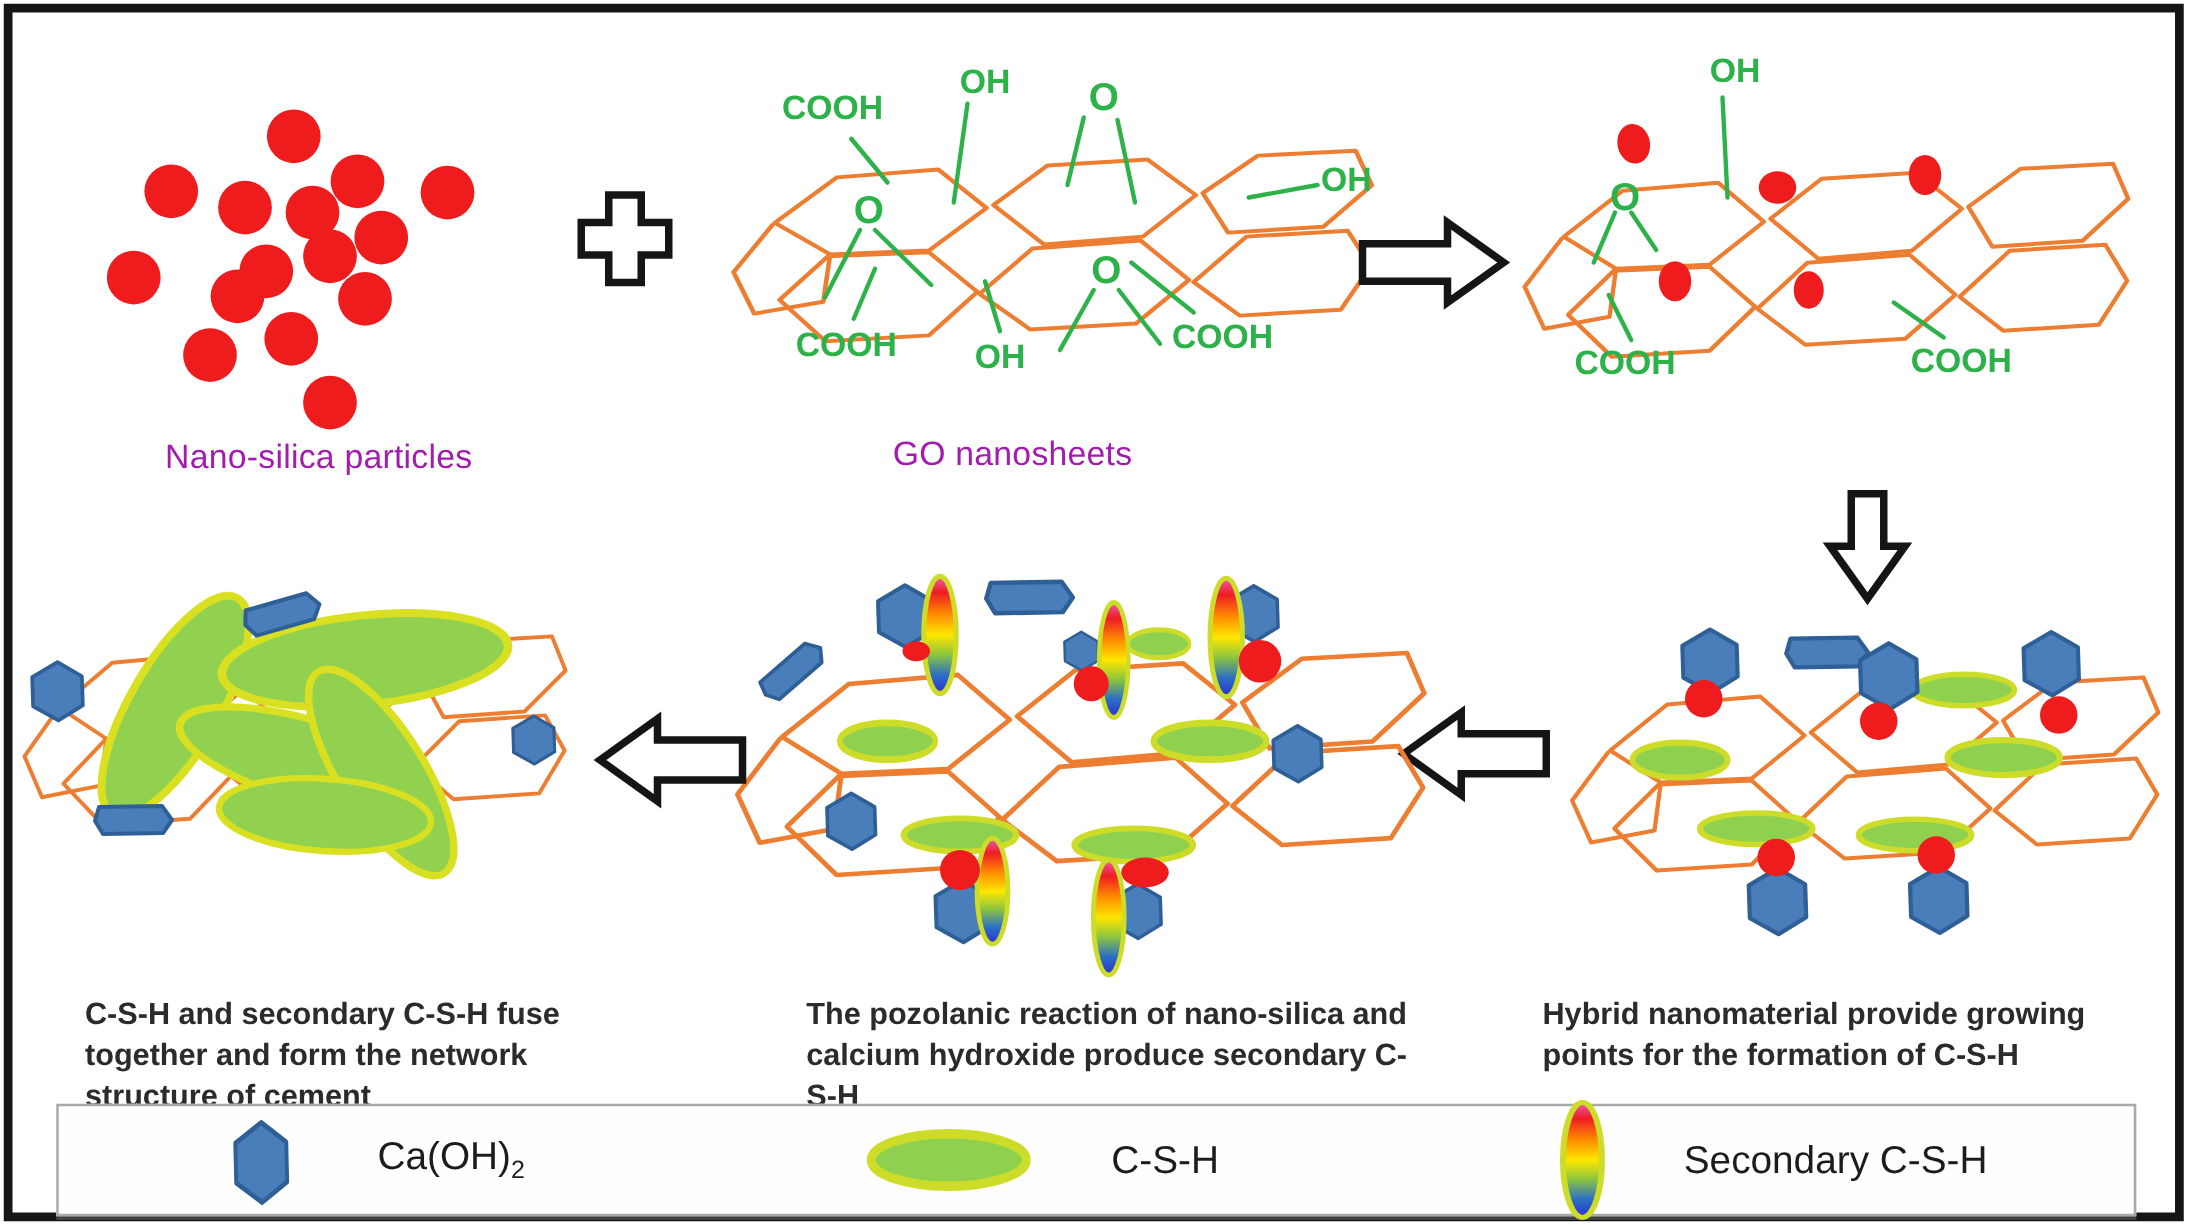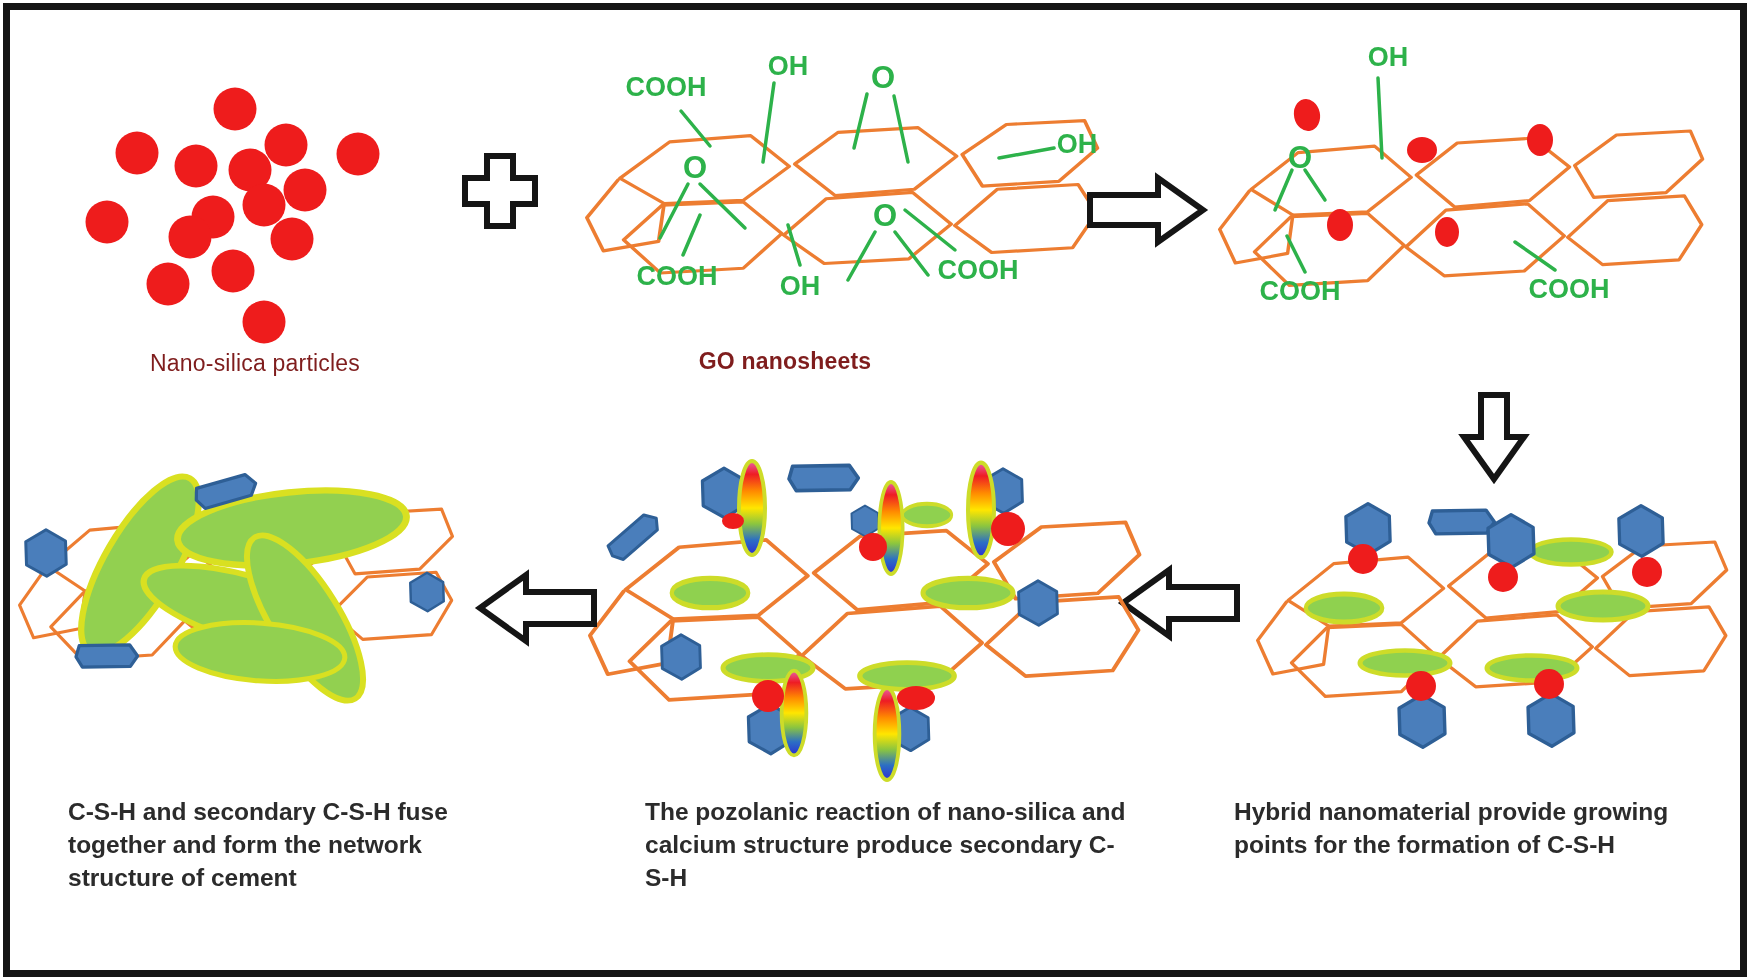--- a/index.html
+++ b/index.html
@@ -4,21 +4,21 @@
 <style>
   html,body{margin:0;padding:0;background:#ffffff;}
   .stage{
     position:relative;width:1750px;height:980px;background:#ffffff;overflow:hidden;
     font-family:"Liberation Sans", sans-serif;
   }
   .outer-border{position:absolute;inset:3px;border:7px solid #151515;pointer-events:none;}
   .panel{position:absolute;}
   .panel svg{position:absolute;left:0;top:0;overflow:visible;}
   .top-label{
-    position:absolute;text-align:center;color:#7f1d1d;font-size:23px;font-weight:500;
+    position:absolute;text-align:center;color:#a21caf;font-size:27px;font-weight:500;
     letter-spacing:.2px;
   }
   .caption{
     position:absolute;color:#2b2b2b;font-size:24.5px;line-height:1.34;font-weight:600;margin-top:20px;
   }
   .chem{
     position:absolute;transform:translate(-50%,-50%);color:#2db24a;font-size:27px;
     font-weight:600;white-space:nowrap;
   }
   .chem.big{font-size:31px;font-weight:700;}
@@ -126,21 +126,21 @@
     <span class="chem" style="left:106px;top:47px;">COOH</span>
     <span class="chem" style="left:228px;top:26px;">OH</span>
     <span class="chem big" style="left:323px;top:38px;">O</span>
     <span class="chem" style="left:517px;top:104px;">OH</span>
     <span class="chem big" style="left:135px;top:128px;">O</span>
     <span class="chem big" style="left:325px;top:176px;">O</span>
     <span class="chem" style="left:117px;top:236px;">COOH</span>
     <span class="chem" style="left:240px;top:246px;">OH</span>
     <span class="chem" style="left:418px;top:230px;">COOH</span>
   </div>
-  <div class="top-label" style="left:665px;top:348px;width:240px;font-weight:bold;">GO nanosheets</div>
+  <div class="top-label" style="left:690px;top:348px;width:240px;">GO nanosheets</div>
 
   <svg class="arrow-svg" style="left:1085px;top:165px;" width="125" height="80">
     <path d="M5,30 h68 v-17 l45,32 l-45,32 v-17 h-68 Z" fill="#ffffff" stroke="#151515" stroke-width="6" stroke-linejoin="miter"></path>
   </svg>
 
   <div class="panel" style="left:1210px;top:40px;width:540px;height:310px;">
     <svg width="540" height="310">
       <use href="#mesh" transform="translate(8,55) scale(0.87,0.80)"></use>
       <g stroke="#2db24a" stroke-width="3.5" stroke-linecap="round">
         <line x1="168" y1="38" x2="172" y2="118"></line>
@@ -230,21 +230,21 @@
       </g>
       <g fill="#ee1c1c">
         <ellipse cx="153" cy="66" rx="11" ry="8"></ellipse>
         <circle cx="293" cy="92" r="14"></circle>
         <circle cx="428" cy="74" r="17"></circle>
         <circle cx="188" cy="241" r="16"></circle>
         <ellipse cx="336" cy="243" rx="19" ry="12"></ellipse>
       </g>
     </svg>
   </div>
-  <div class="caption" style="left:645px;top:776px;width:490px;">The pozolanic reaction of nano-silica and calcium structure produce secondary C-S-H</div>
+  <div class="caption" style="left:645px;top:776px;width:490px;">The pozolanic reaction of nano-silica and calcium hydroxide produce secondary C-S-H</div>
 
   <svg class="arrow-svg" style="left:472px;top:560px;" width="130" height="85">
     <path d="M122,32 h-68 v-17 l-46,33 l46,33 v-17 h68 Z" fill="#ffffff" stroke="#151515" stroke-width="6" stroke-linejoin="miter"></path>
   </svg>
 
   <div class="panel" style="left:10px;top:460px;width:465px;height:270px;">
     <svg width="465" height="270">
       <use href="#mesh" transform="translate(8,14) scale(0.78,0.78)"></use>
       <g>
         <use href="#bigcsh" transform="translate(130,105) rotate(-60) scale(1,1.05)"></use>
@@ -256,13 +256,33 @@
       <g>
         <use href="#hxbar" transform="translate(217,31) rotate(-15) scale(0.8)"></use>
         <use href="#hx" transform="translate(36,93) scale(0.75)"></use>
         <use href="#hxbar" transform="translate(98,196) scale(0.8)"></use>
         <use href="#hx" transform="translate(417,132) scale(0.62)"></use>
       </g>
     </svg>
   </div>
   <div class="caption" style="left:68px;top:776px;width:400px;">C-S-H and secondary C-S-H fuse together and form the network structure of cement</div>
 
+  <div class="legend">
+    <div>
+      <svg style="left:128px;top:8px;" width="70" height="70">
+        <use href="#hx" transform="translate(34,37) scale(0.77,1.03)"></use>
+      </svg>
+      <span class="legend-label" style="left:255px;"><span>Ca(OH)</span><sub>2</sub></span>
+    </div>
+    <div>
+      <svg style="left:640px;top:12px;" width="150" height="62">
+        <use href="#csh" transform="translate(72,31) scale(1.38,1.5)"></use>
+      </svg>
+      <span class="legend-label" style="left:842px;">C-S-H</span>
+    </div>
+    <div>
+      <svg style="left:1198px;top:-4px;" width="50" height="100">
+        <use href="#rbe" transform="translate(21,47) scale(1.2,1.0)"></use>
+      </svg>
+      <span class="legend-label" style="left:1300px;">Secondary C-S-H</span>
+    </div>
+  </div>
 </div>
 
 </body></html>

